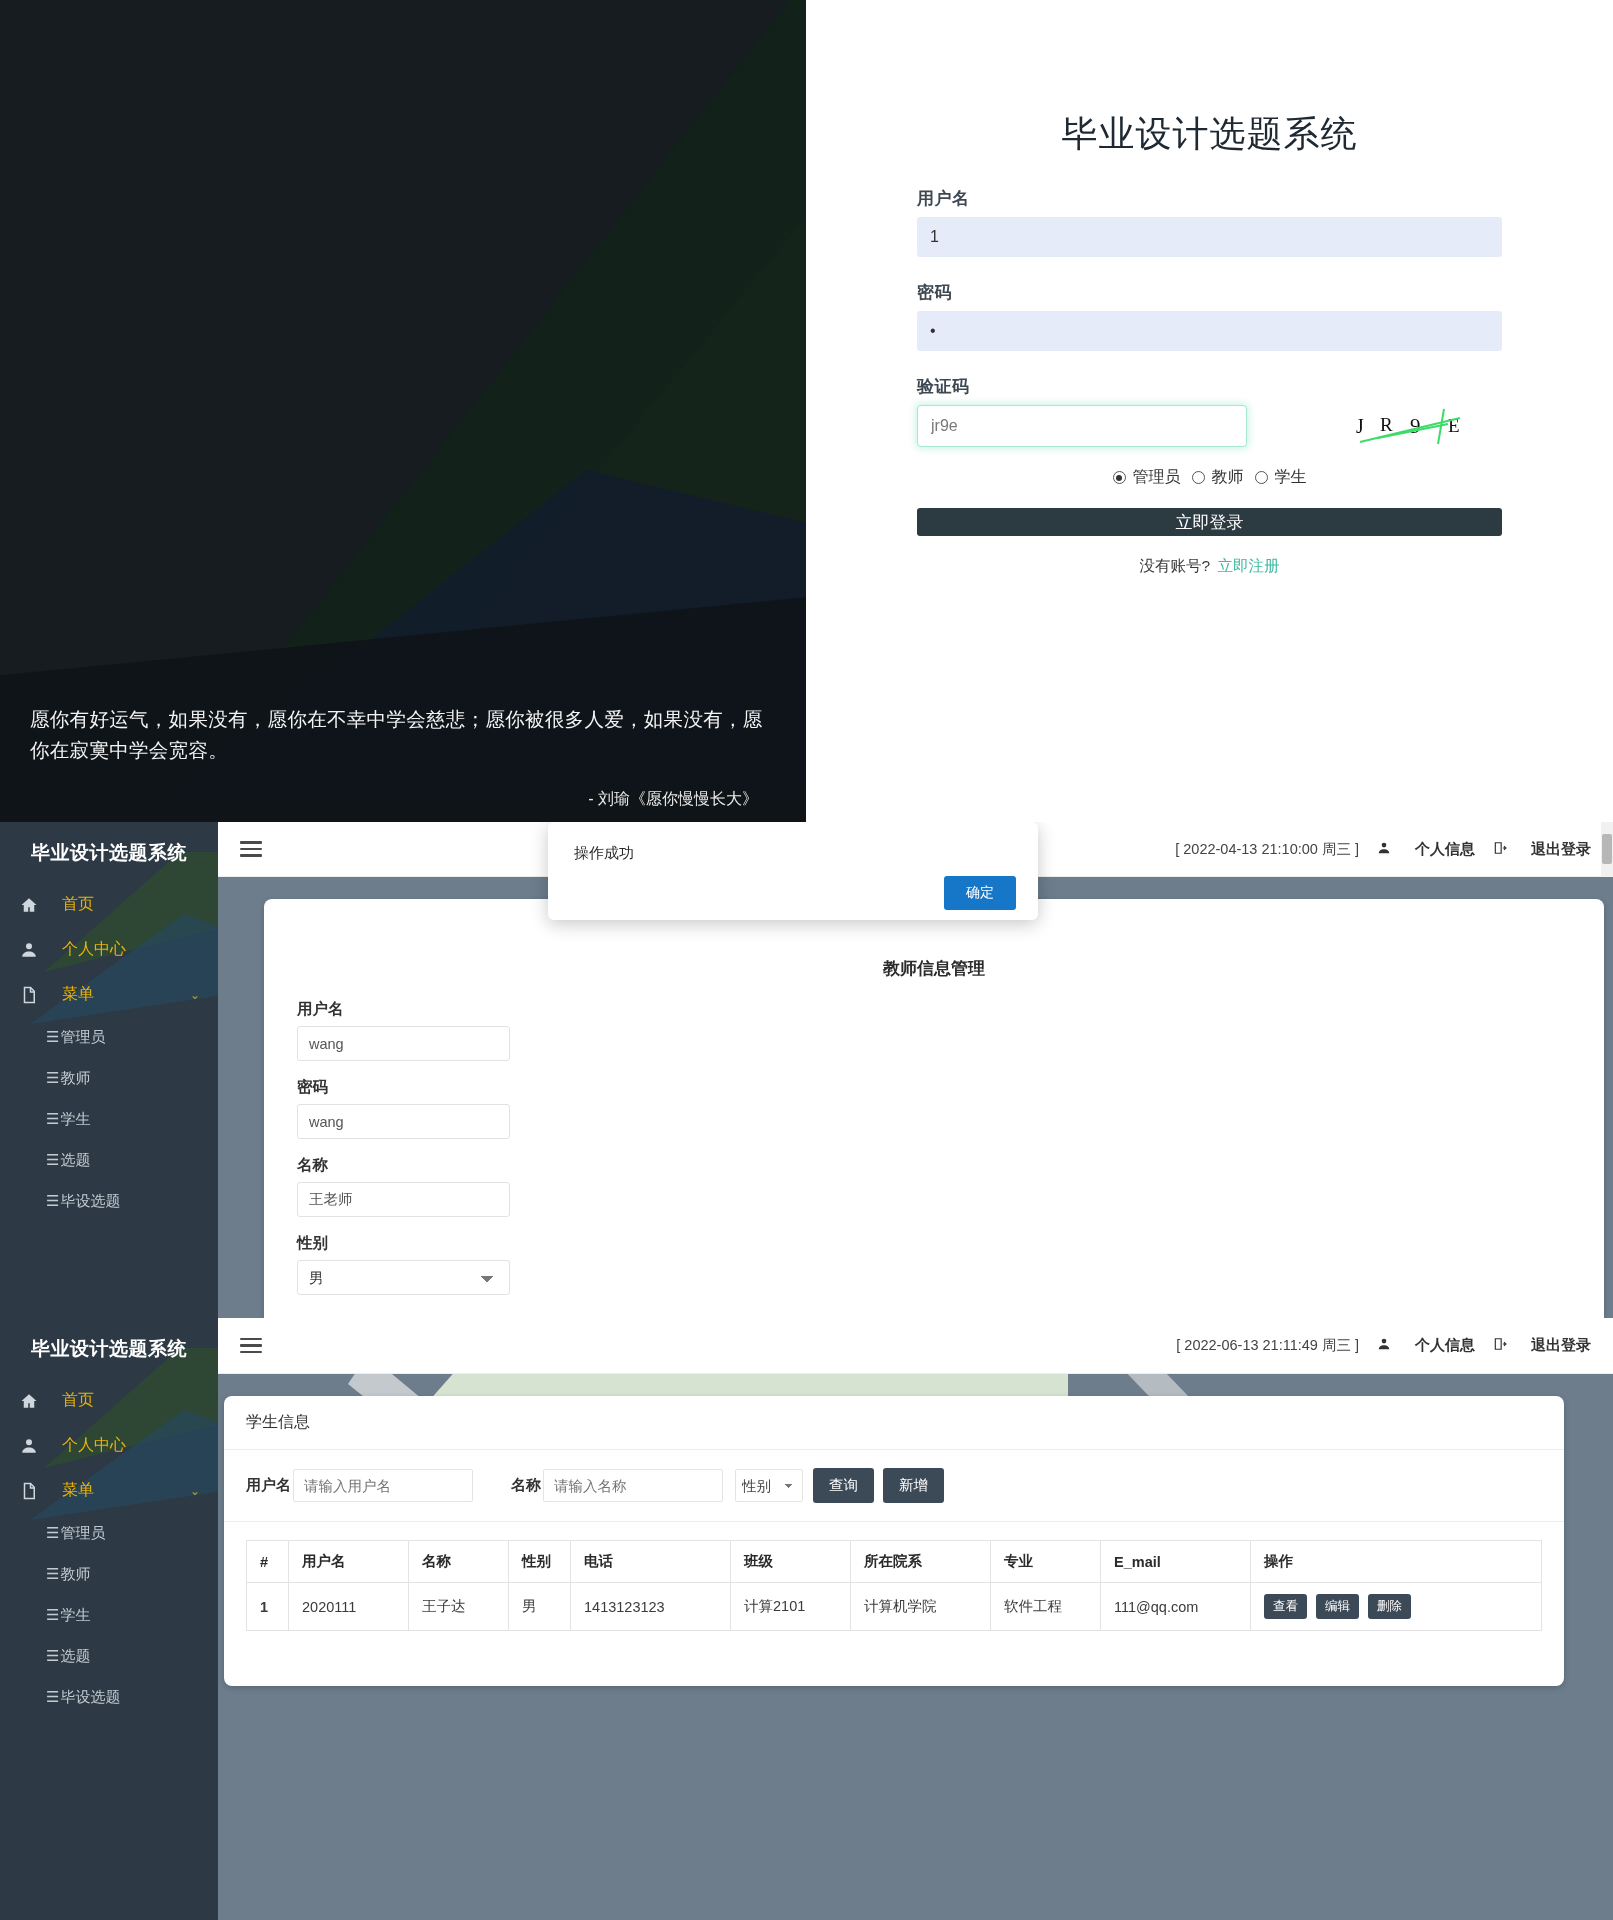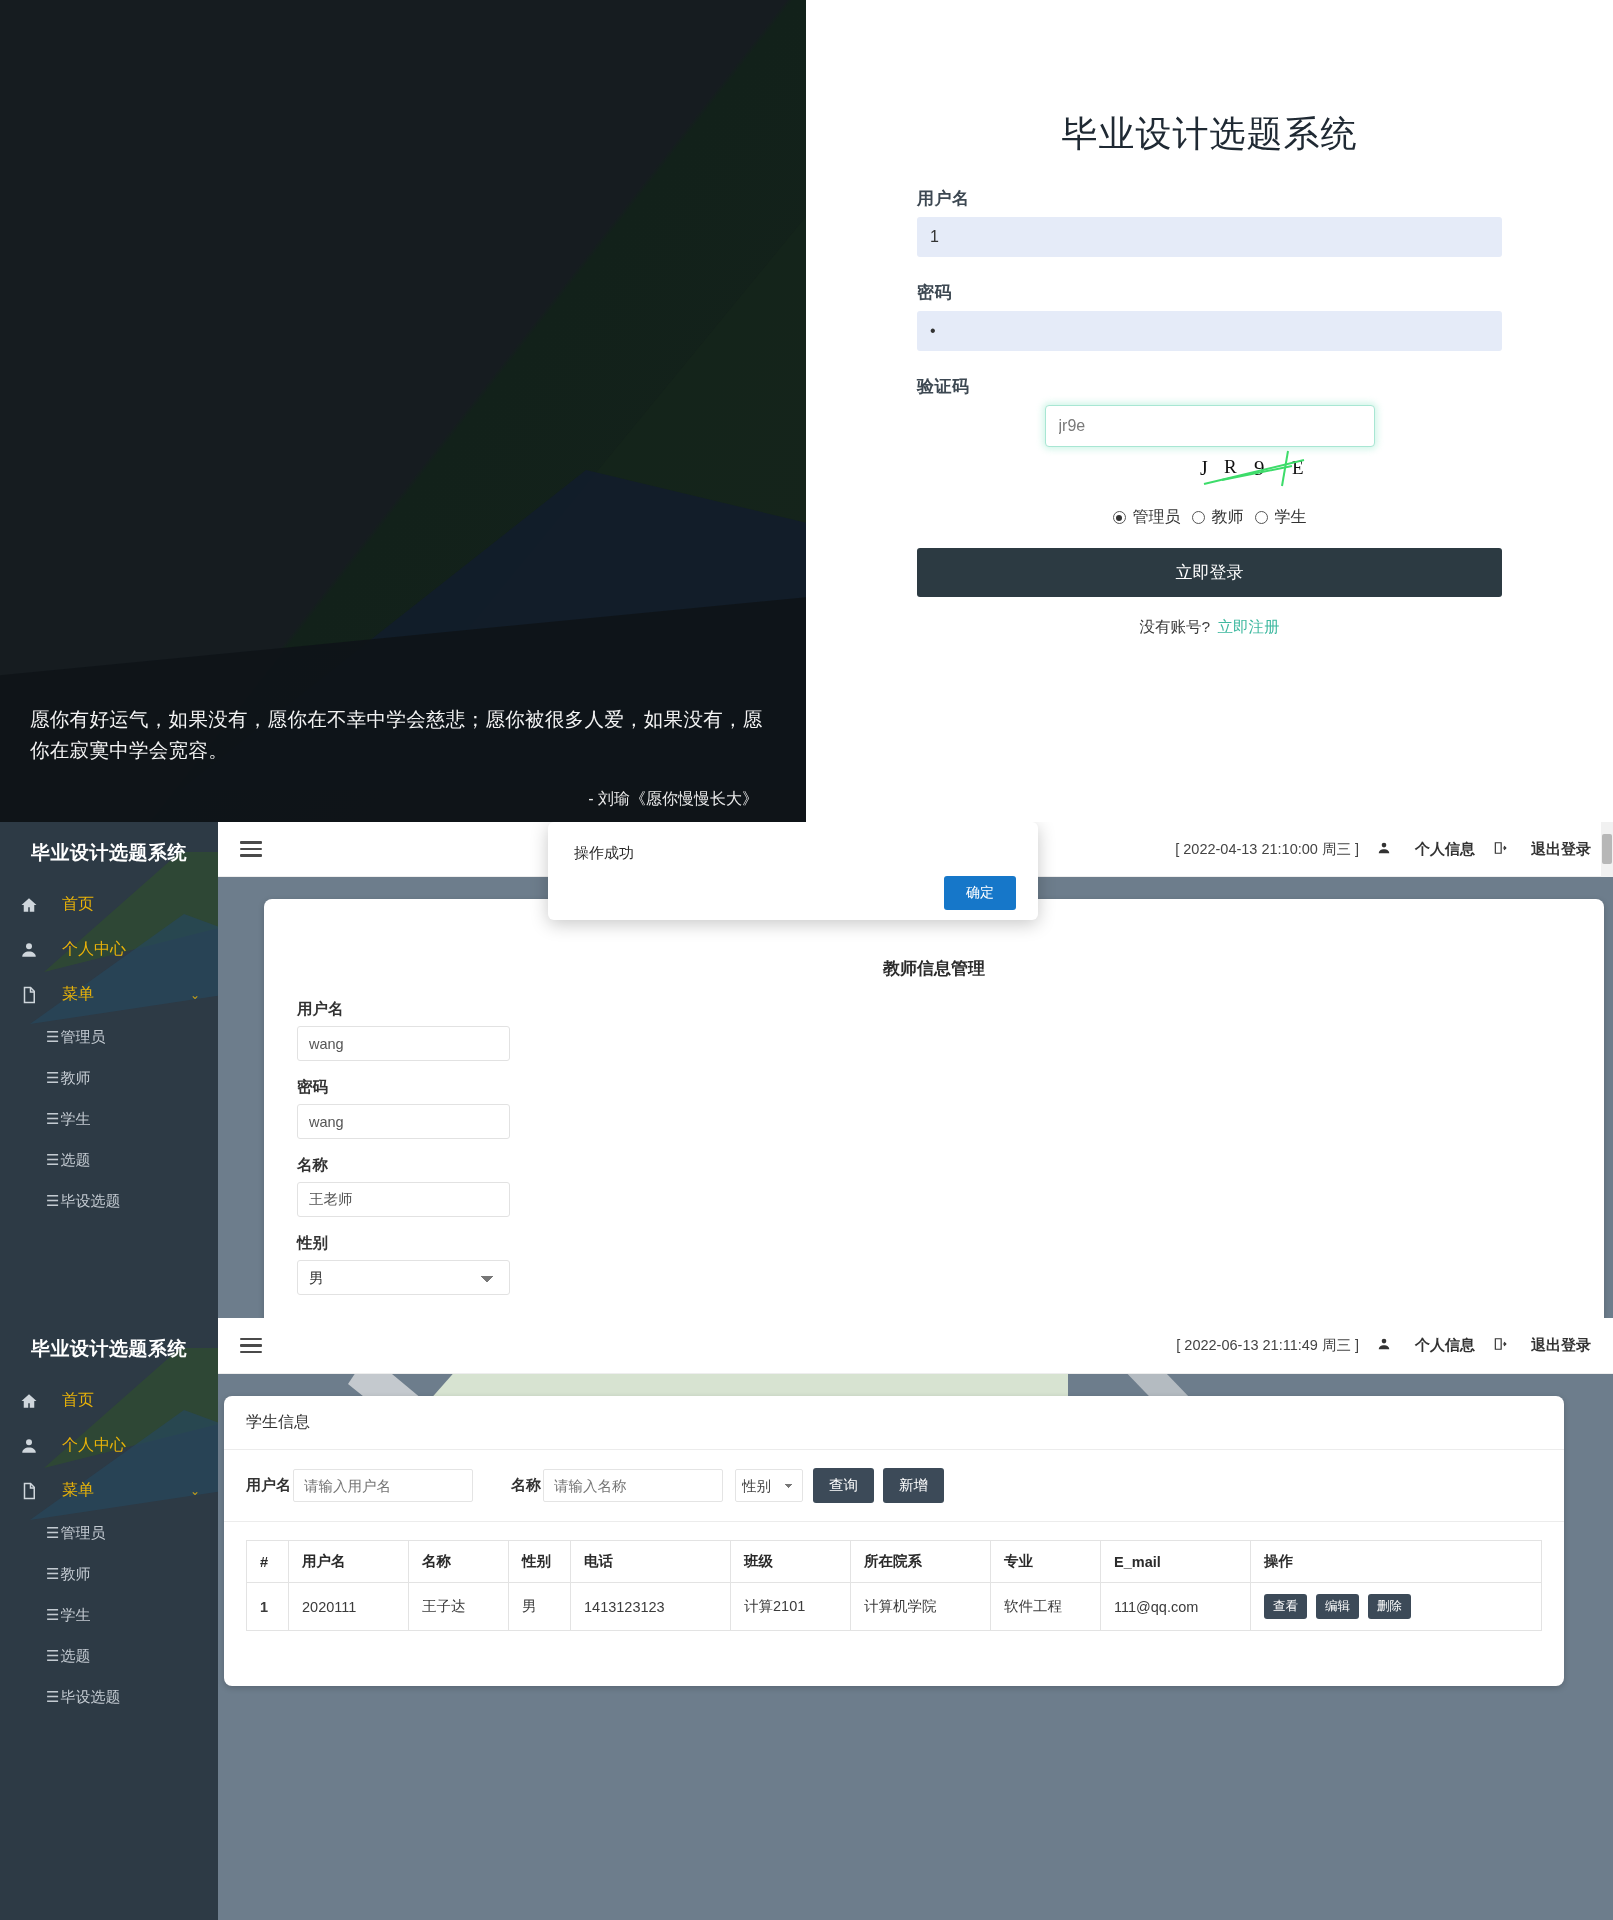--- a/index.html
+++ b/index.html
@@ -67,21 +67,21 @@
   .fld-label {
     font-size: 17px; font-weight: bold; color: #3d4852; margin-bottom: 7px;
     letter-spacing: .5px;
   }
   .fld-input {
     width: 100%; height: 40px; border: none; border-radius: 3px;
     background: #e5ebf8; padding: 0 13px; font-size: 16px; color: #333;
     font-family: inherit;
   }
   .fld-gap { height: 24px; }
-  .captcha-row { display: flex; align-items: center; gap: 0; flex-direction: column; }
+  .captcha-row { display: flex; gap: 13px; }
   .captcha-input {
     width: 330px; height: 42px; border: 1px solid #a8e6d3; border-radius: 4px;
     background: #fff; padding: 0 13px; font-size: 16px; color: #7a7a7a;
     box-shadow: 0 0 7px 2px rgba(142,230,200,.45);
     font-family: inherit;
   }
   .captcha-img {
     margin-left: 92px; width: 120px; height: 40px; position: relative;
   }
   .role-row {
@@ -91,21 +91,21 @@
   .radio-dot {
     display: inline-block; width: 13px; height: 13px; border-radius: 50%;
     border: 1px solid #555; position: relative; vertical-align: -1px;
   }
   .radio-dot.on::after {
     content: ""; position: absolute; left: 2.5px; top: 2.5px;
     width: 6px; height: 6px; border-radius: 50%; background: #333;
   }
   .role-item { display: flex; align-items: center; gap: 7px; }
   .login-btn {
-    display: block; width: 585px; height: 49px; margin: 20px auto 0;
+    display: block; width: 585px; height: 28px; margin: 20px auto 0;
     background: #2c3a42; color: #fff; border: none; border-radius: 3px;
     font-size: 17px; font-family: inherit; cursor: pointer;
   }
   .reg-row {
     text-align: center; margin-top: 20px; font-size: 15.5px; color: #3a3a3a;
   }
   .reg-link { color: #3fb9a0; text-decoration: none; margin-left: 3px; }
 
   
   .sidebar { background: #2d3a45; color: #cfd6dc; position: absolute; overflow: hidden; }

